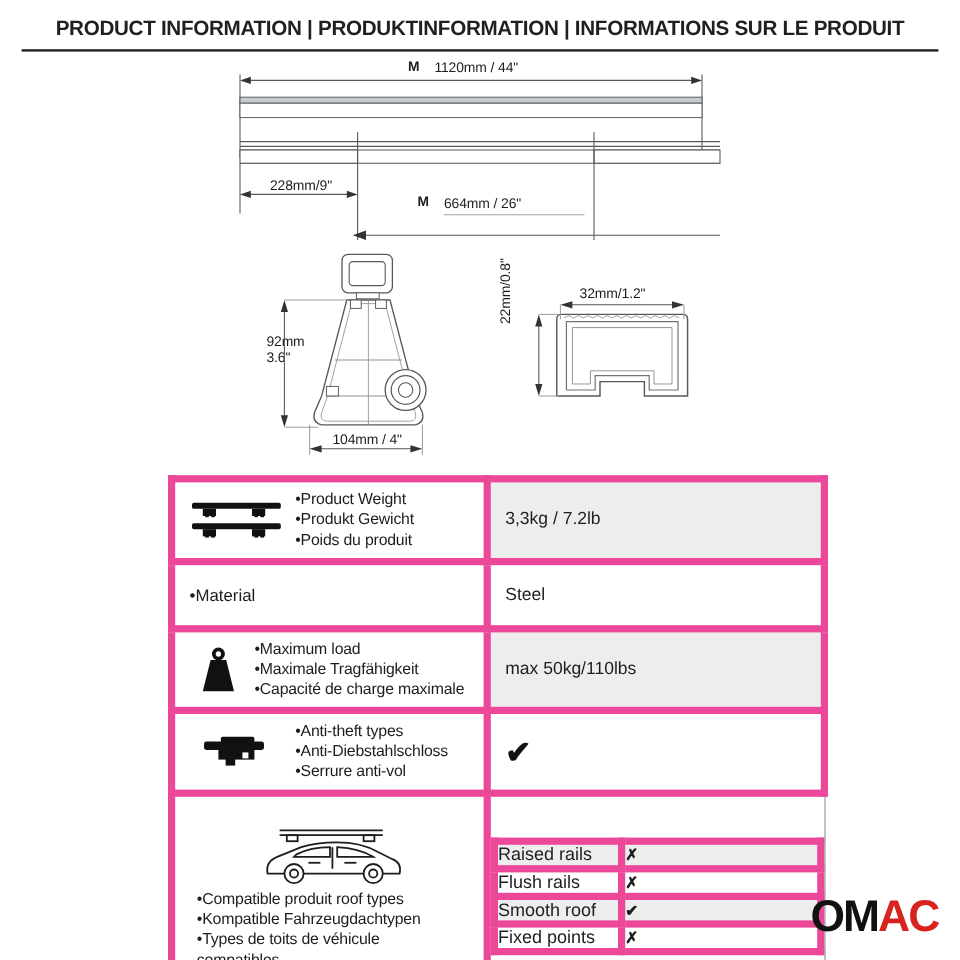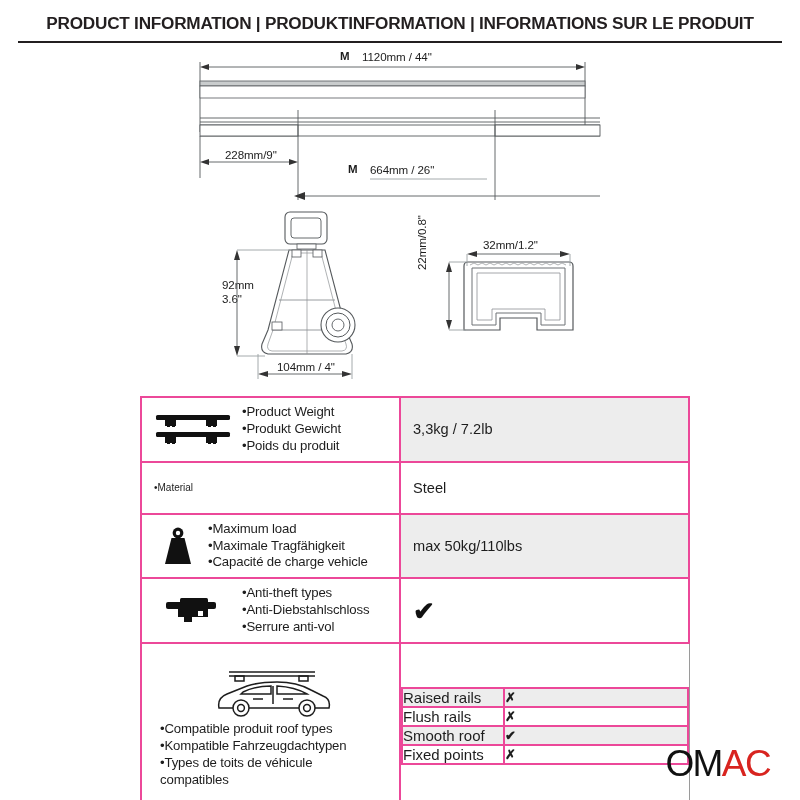--- a/index.html
+++ b/index.html
@@ -41,47 +41,47 @@
   .dsvg{position:absolute;left:0;top:0;}
 
   
   #spec-table{
     position:absolute;left:140px;top:396px;width:550px;
     border:1px solid #9a9a9a;
     border-collapse:collapse;
     background:#fff;
   }
   #spec-table td{
-    border:2px solid #ec4899;
+    border:6px solid #ec4899;
     padding:0;
     vertical-align:middle;
   }
   .lbl-cell{width:245px;padding:6px 4px 6px 8px !important;}
   .val-cell{padding:4px 0 4px 12px !important;font-size:14.6px;color:#1d1d1d;}
   .shade{background:#ededed;}
   .white{background:#ffffff;}
   .lbl-wrap{display:flex;align-items:center;gap:6px;}
   .icon-box{width:86px;min-width:86px;display:flex;align-items:center;justify-content:center;}
   .lbl-lines{font-size:13.2px;line-height:1.28;color:#1d1d1d;letter-spacing:-0.15px;}
   .lbl-lines div{white-space:nowrap;}
-  .material-line{font-size:10px;padding-left:4px;color:#1d1d1d;}
+  .material-line{font-size:14px;padding-left:4px;color:#1d1d1d;}
   .check{font-size:26px;line-height:1;font-weight:bold;color:#111;}
 
   
   table.roof{border-collapse:collapse;width:100%;}
   table.roof td{border:1px solid #9a9a9a;font-size:15px;color:#1d1d1d;}
   table.roof td.rname{width:100px;padding:9px 0 9px 9px;}
   table.roof td.rval{padding:9px 0 9px 9px;font-size:13px;font-weight:bold;}
   td.nopad{padding:0 !important;border:0 !important;}
   .roof-label{font-size:13.2px;line-height:1.3;letter-spacing:-0.15px;padding:0 6px 0 10px;}
 
   
   #logo{
-    position:absolute;right:30px;bottom:18px;
-    font-size:37px;font-weight:normal;letter-spacing:-1.6px;
+    position:absolute;right:18px;bottom:18px;
+    font-size:37px;font-weight:bold;letter-spacing:-1.6px;
     line-height:1;
   }
   #logo .blk{color:#111111;}
   #logo .red{color:#d8241f;}
 </style>
 </head>
 <body>
 
 <div id="page">
 
@@ -254,21 +254,21 @@
                 <g fill="#111">
                   <path d="M13.5 13 h13 l6.5 26 h-26 Z"></path>
                   <circle cx="20" cy="8" r="5.4"></circle>
                 </g>
                 <circle cx="20" cy="8" r="2.2" fill="#fff"></circle>
               </svg>
             </div>
             <div class="lbl-lines">
               <div>•Maximum load</div>
               <div>•Maximale Tragfähigkeit</div>
-              <div>•Capacité de charge vehicle</div>
+              <div>•Capacité de charge maximale</div>
             </div>
           </div>
         </td>
         <td class="val-cell shade">max 50kg/110lbs</td>
       </tr>
 
       <tr>
         <td class="lbl-cell white">
           <div class="lbl-wrap">
             <div class="icon-box">

